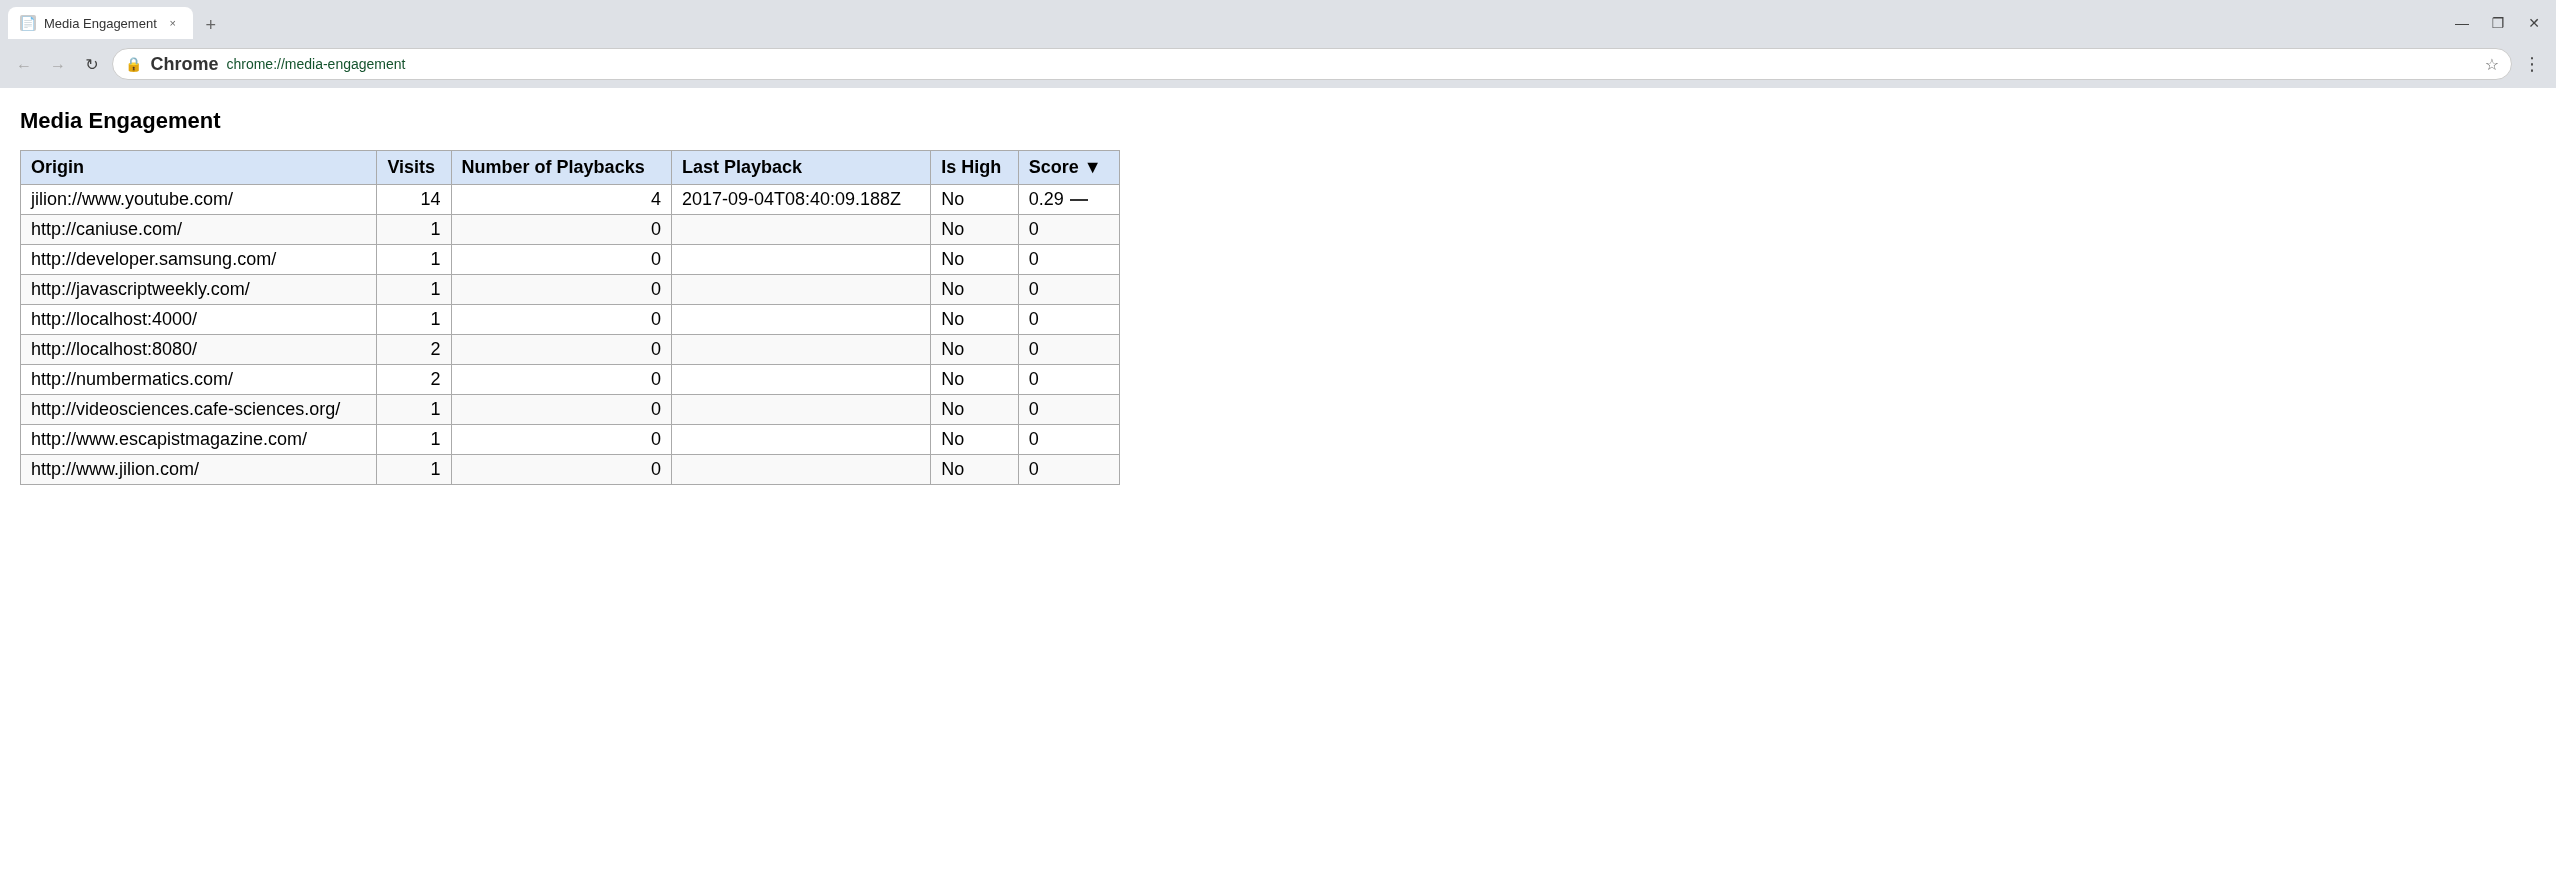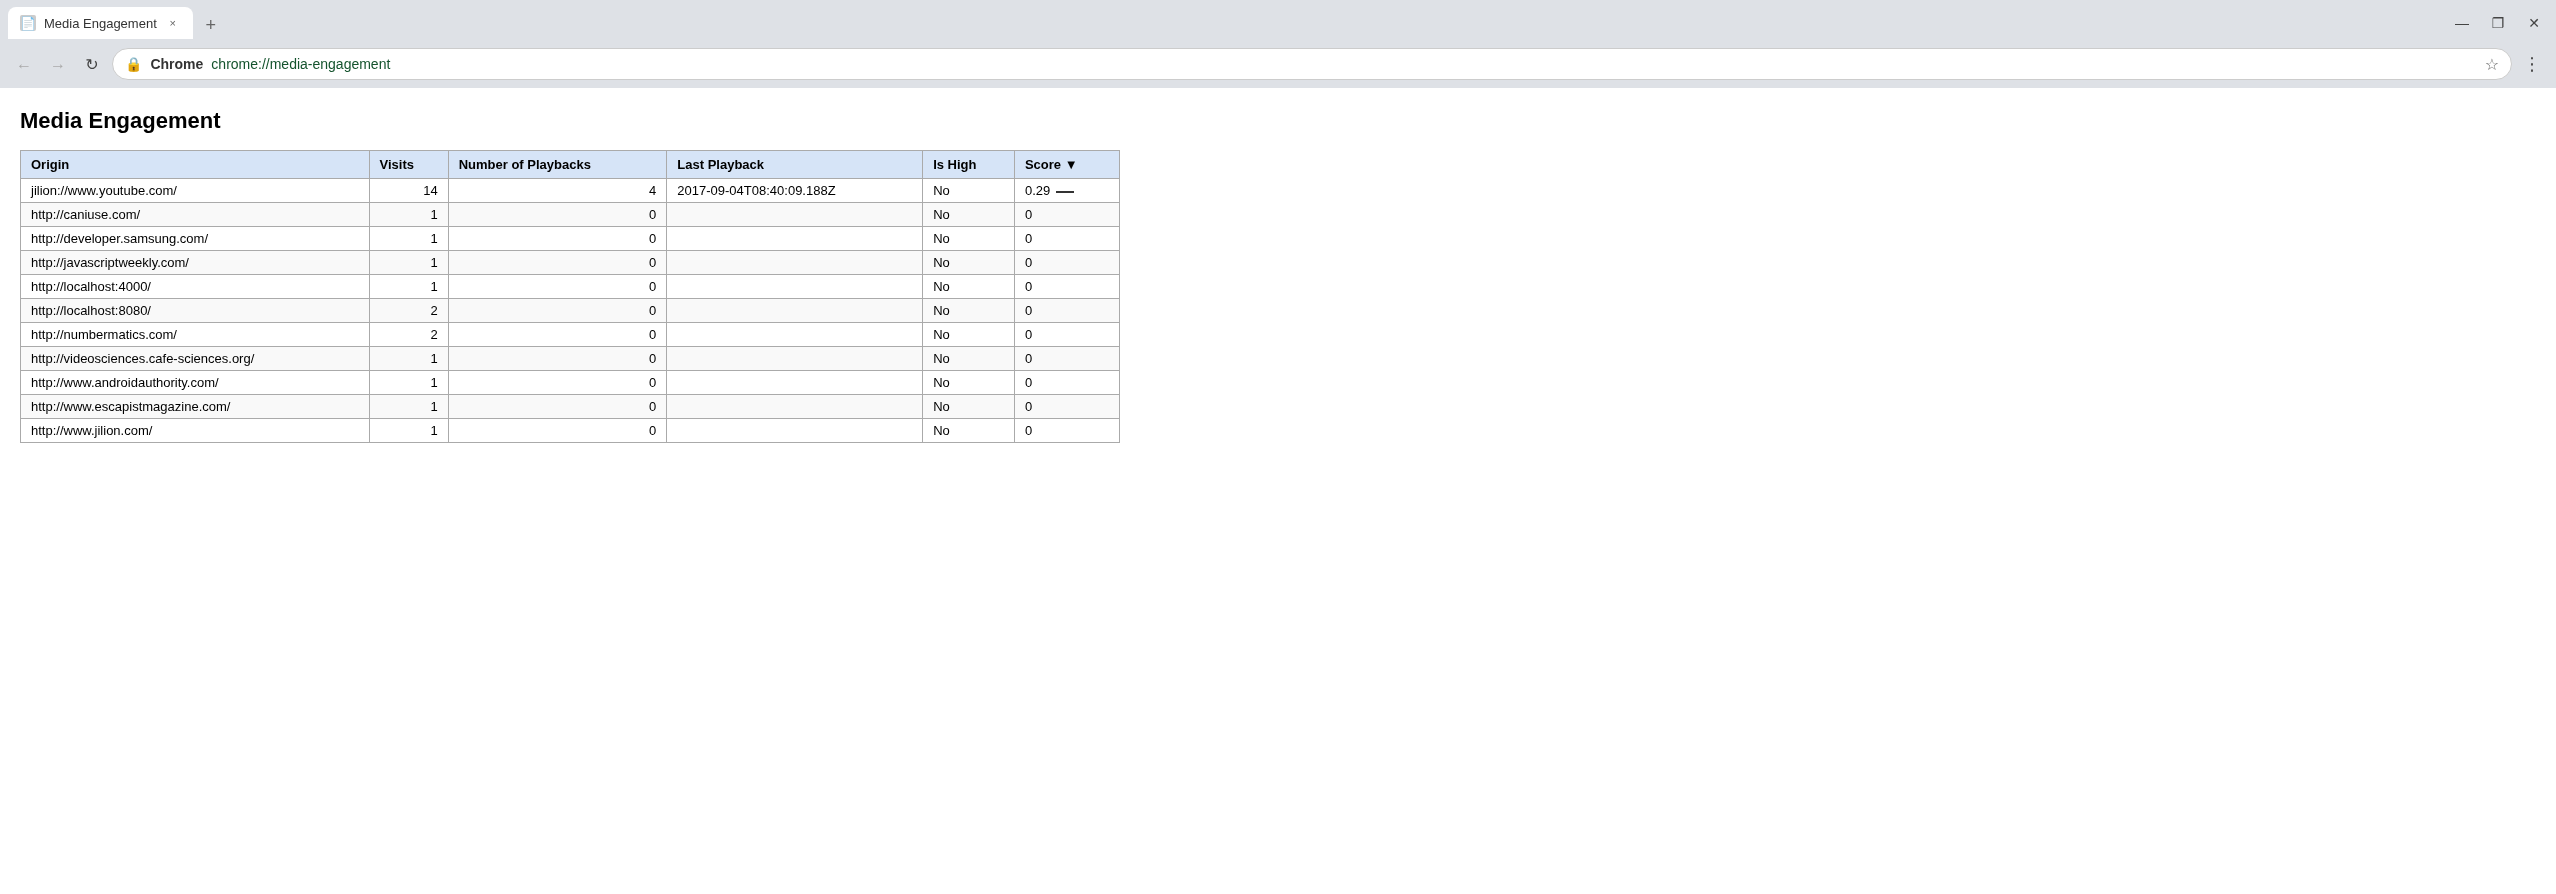--- a/index.html
+++ b/index.html
@@ -142,21 +142,21 @@
     }
 
     .security-icon {
       color: #555;
       font-size: 14px;
     }
 
     .chrome-label {
       font-weight: bold;
       color: #333;
-      font-size: 14px;
+      font-size: 18px;
     }
 
     .url-text {
       color: #14532d;
       font-size: 14px;
     }
 
     .star-btn {
       margin-left: auto;
       font-size: 16px;
@@ -185,21 +185,21 @@
       font-size: 22px;
       font-weight: bold;
       margin-bottom: 16px;
       color: #000;
     }
 
     .data-table {
       border-collapse: collapse;
       width: 100%;
       max-width: 1100px;
-      font-size: 13px;
+      font-size: 18px;
     }
 
     .data-table th {
       background: #d6e4f7;
       border: 1px solid #aaa;
       padding: 6px 10px;
       text-align: left;
       font-weight: bold;
       color: #000;
     }
@@ -345,28 +345,20 @@
     </tr>
         <tr>
       <td>http://videosciences.cafe-sciences.org/</td>
       <td class="num">1</td>
       <td class="num">0</td>
       <td></td>
       <td>No</td>
       <td>0</td>
     </tr>
         <tr>
-      <td>http://www.androidauthority.com/</td>
-      <td class="num">1</td>
-      <td class="num">0</td>
-      <td></td>
-      <td>No</td>
-      <td>0</td>
-    </tr>
-        <tr>
       <td>http://www.escapistmagazine.com/</td>
       <td class="num">1</td>
       <td class="num">0</td>
       <td></td>
       <td>No</td>
       <td>0</td>
     </tr>
         <tr>
       <td>http://www.jilion.com/</td>
       <td class="num">1</td>

